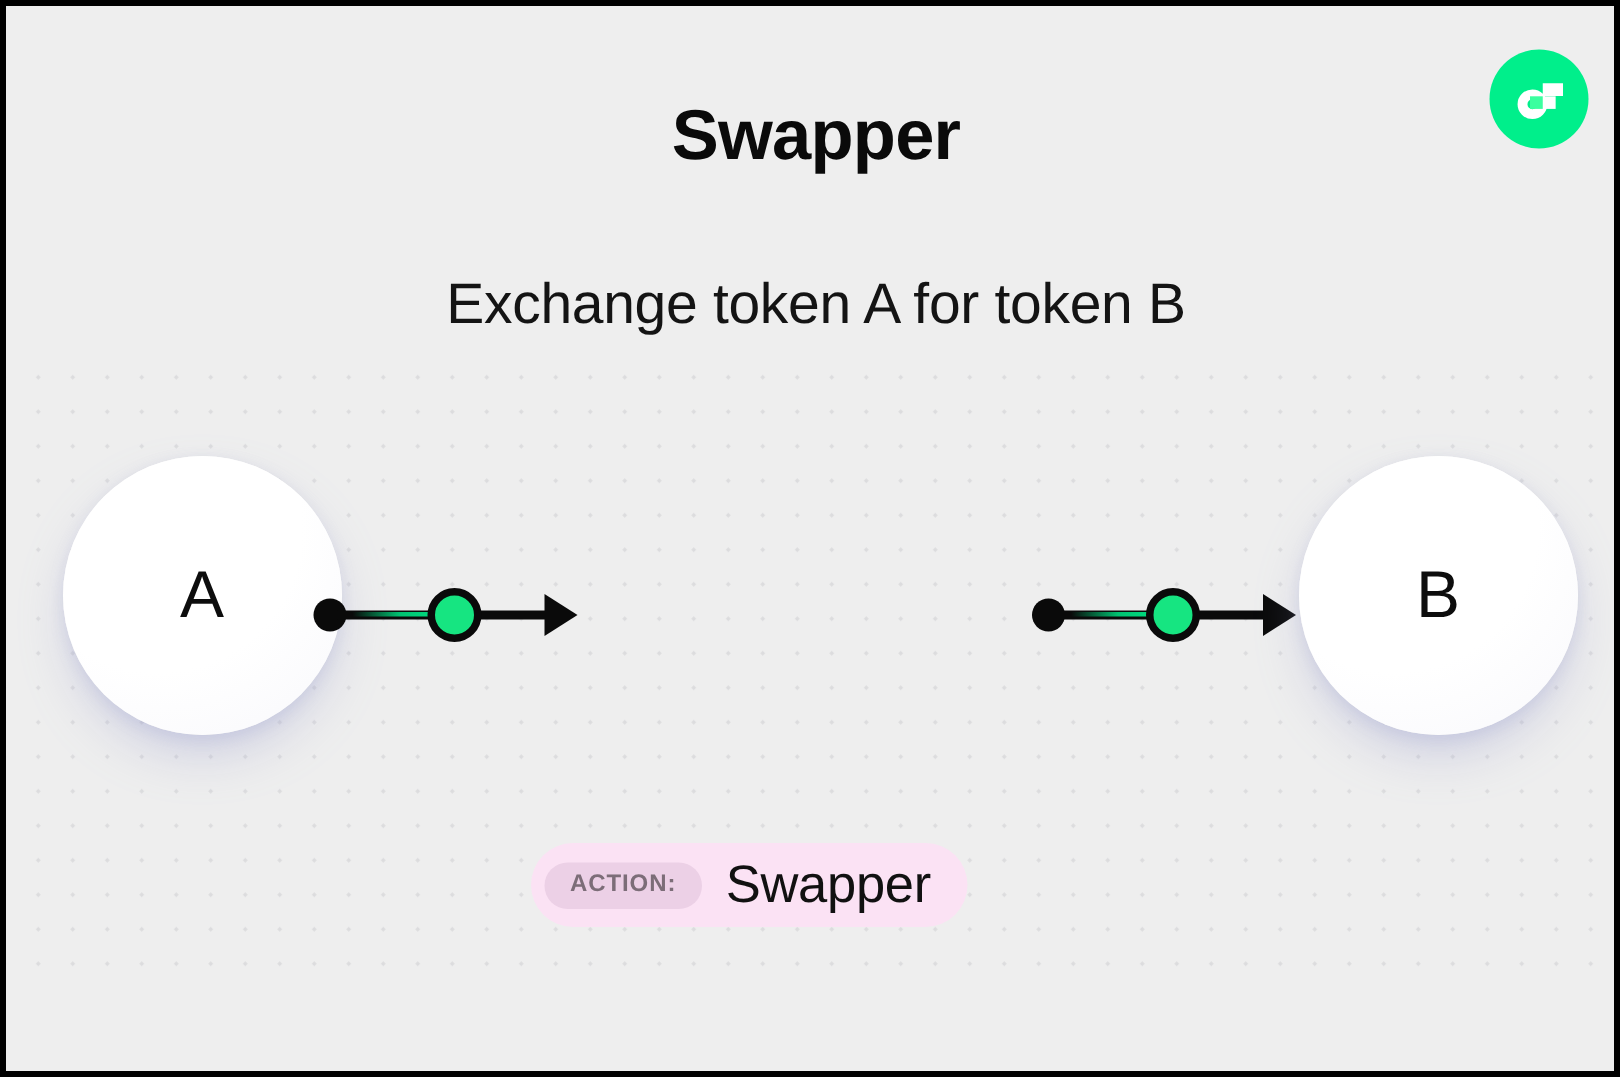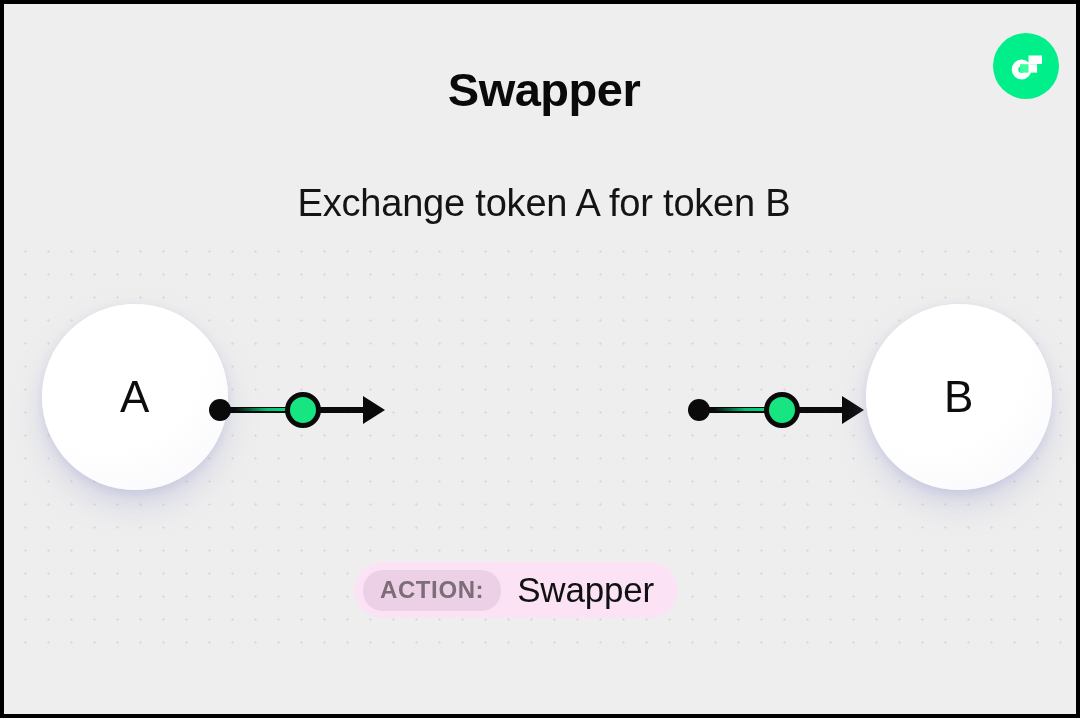--- a/index.html
+++ b/index.html
@@ -200,21 +200,21 @@
     background: #fbe2f4;
     display: flex;
     align-items: center;
     gap: 16px;
   }
 
   #action-badge-tag {
     background: #ecd0e6;
     border-radius: 20px;
     padding: 6px 17px 7px;
-    font-size: 24px;
+    font-size: 16px;
     font-weight: 600;
     letter-spacing: 0.6px;
     color: #7c6d78;
   }
 
   #action-badge-value {
     font-size: 35px;
     font-weight: 400;
     color: #111111;
     letter-spacing: -0.2px;

